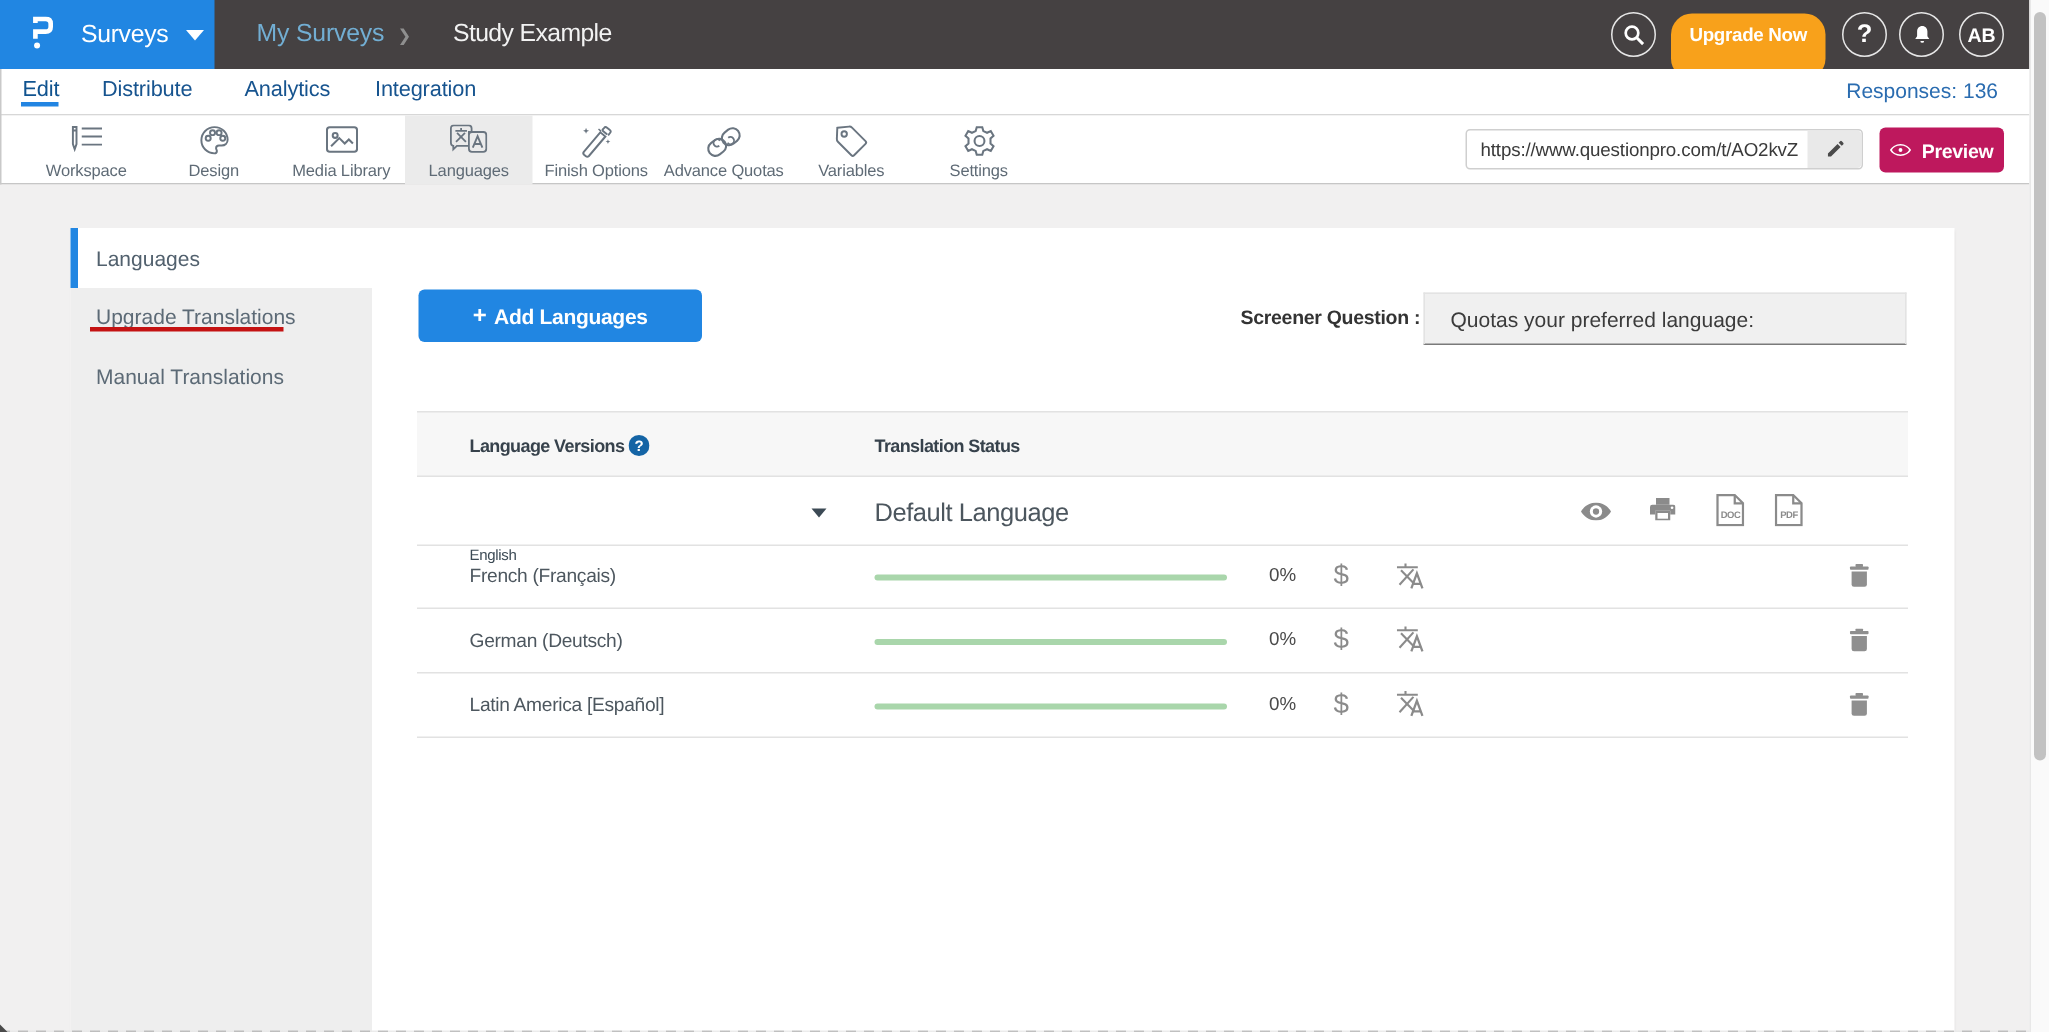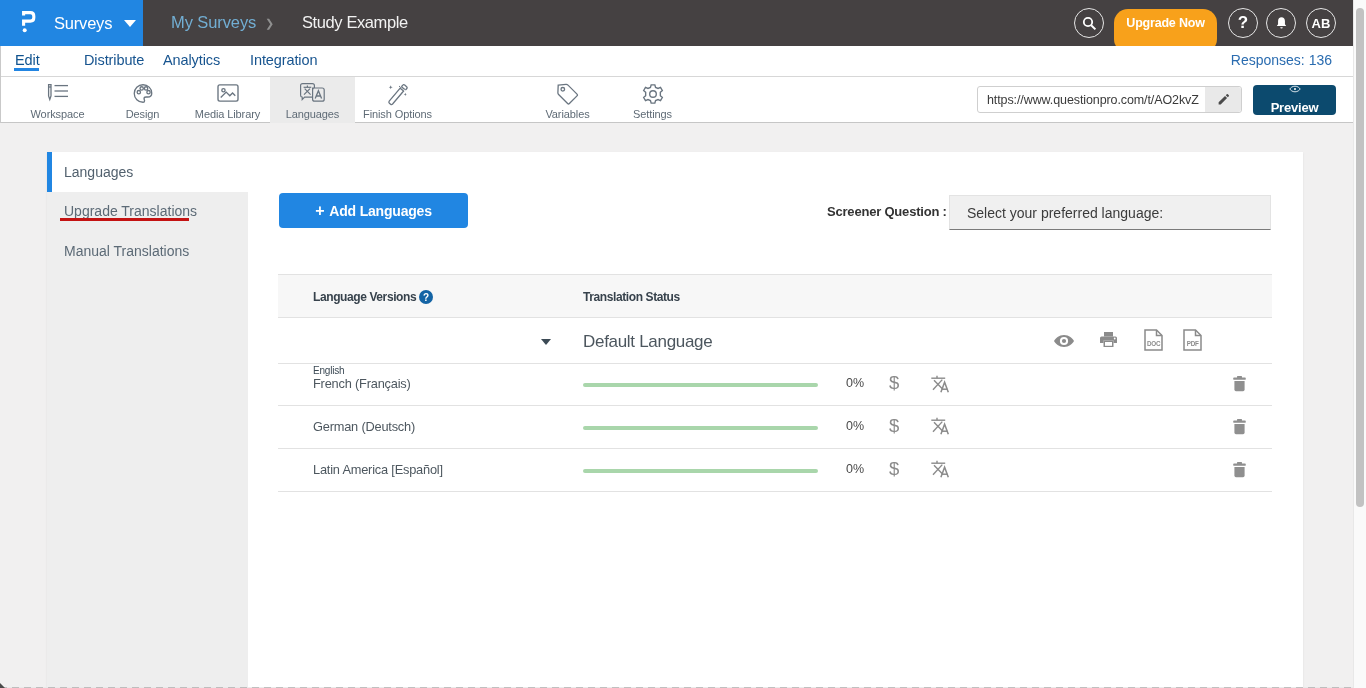--- a/index.html
+++ b/index.html
@@ -25,21 +25,21 @@
 
 
 #toolbar { position:absolute; left:0; top:77px; width:1353px; height:46px; background:#fff; border-bottom:1px solid #c6c6c6; box-shadow:0 3px 4px rgba(0,0,0,0.10); }
 .titem { position:absolute; top:0; width:85px; height:46px; text-align:center; }
 .titem svg { margin-top:6px; }
 .titem .lbl { position:absolute; left:50%; transform:translateX(-50%); top:31px; font-size:11px; color:#5f6b76; letter-spacing:-0.1px; white-space:nowrap; }
 #t-langs { background:#ebebeb; }
 #urlbox { position:absolute; left:977px; top:9px; width:265px; height:27px; border:1px solid #cfcfcf; border-radius:3px; background:#fff; }
 #urlbox .txt { position:absolute; left:9px; top:6px; font-size:12.5px; letter-spacing:-0.1px; color:#3a3a3a; white-space:nowrap; }
 #urlbox .pen { position:absolute; right:0; top:0; width:36px; height:25px; background:#e9e9e9; border-radius:0 3px 3px 0; text-align:center; }
-#prevbtn { position:absolute; left:1253px; top:8px; width:83px; height:30px; background:#0c4a6e; border-radius:4px; color:#fff; font-weight:bold; font-size:13px; letter-spacing:-0.2px; display:flex; align-items:center; justify-content:center; gap:7px;flex-direction:column; }
+#prevbtn { position:absolute; left:1253px; top:8px; width:83px; height:30px; background:#be185d; border-radius:4px; color:#fff; font-weight:bold; font-size:13px; letter-spacing:-0.2px; display:flex; align-items:center; justify-content:center; gap:7px; }
 
 
 #content { position:absolute; left:0; top:123px; width:1353px; height:565px; background:#f1f0f0; }
 #card { position:absolute; left:47px; top:29px; width:1256px; height:536px; background:#fff; box-shadow:0 1px 2px rgba(0,0,0,0.08); }
 #sidehead { position:absolute; left:0; top:0; width:201px; height:40px; background:#fff; border-left:5px solid #2186e2; }
 #sidehead span { position:absolute; left:12px; top:12px; font-size:14px; color:#52616e; }
 #sidebody { position:absolute; left:0; top:40px; width:201px; height:496px; background:#eeeeee; }
 .sitem { position:absolute; left:17px; font-size:14px; color:#5c6a76; }
 #redline { position:absolute; left:13px; top:26px; width:129px; height:3px; background:#c41212; }
 
@@ -87,21 +87,21 @@
   <div class="topcircle" style="left:1266px;">
     <svg width="15" height="15" viewBox="0 0 24 24">
         <path d="M12 2 C8.7 2 6.5 4.5 6.5 8 L6.5 13 L4.5 16 L19.5 16 L17.5 13 L17.5 8 C17.5 4.5 15.3 2 12 2 Z M10 18 a2 2 0 0 0 4 0 Z" fill="#fff"></path>
       </svg>
   </div>
   <div class="topcircle" style="left:1306px; font-weight:bold; font-size:13px;">AB</div>
 </div>
 
 <div id="navrow">
   <span class="tab" id="tedit">Edit</span>
-  <span class="tab" style="left:84px;">Distribute</span>
+  <span class="tab" style="left:68px;">Distribute</span>
   <span class="tab" style="left:163px;">Analytics</span>
   <span class="tab" style="left:250px;">Integration</span>
   <div id="editline"></div>
   <span id="resp">Responses: 136</span>
 </div>
 
 <div id="toolbar">
   <div class="titem" style="left:15px;" id="t-work">
     <svg width="22" height="20" viewBox="0 0 22 20" fill="none" stroke="#6a7580" stroke-width="1.3">
       <path d="M1.6 1.6 L4 1.6 L4 13 L2.8 16.5 L1.6 13 Z"></path>
@@ -146,20 +146,31 @@
     <svg width="23" height="23" viewBox="0 0 23 23" fill="none" stroke="#6a7580" stroke-width="1.3" style="margin-top:6px;">
       <path d="M3.2 18.2 L14.2 5.2 L17.6 8 L6.6 21 Q5.6 22 4.6 21.2 L3.4 20.2 Q2.4 19.2 3.2 18.2 Z"></path>
       <path d="M15.4 3.8 L16.8 2.2 Q17.6 1.2 18.7 2.1 L20.6 3.7 Q21.6 4.5 20.8 5.5 L19.4 7.2"></path>
       <line x1="15.4" y1="3.8" x2="18.8" y2="6.6"></line>
       <line x1="13" y1="3" x2="14.8" y2="4.6" stroke-width="1"></line>
       <path d="M4.7 2.2 l0.55 1.45 l1.45 0.55 l-1.45 0.55 l-0.55 1.45 l-0.55 -1.45 l-1.45 -0.55 l1.45 -0.55 Z" fill="#6a7580" stroke="none"></path>
       <path d="M19.3 9.8 l0.45 1.15 l1.15 0.45 l-1.15 0.45 l-0.45 1.15 l-0.45 -1.15 l-1.15 -0.45 l1.15 -0.45 Z" fill="#6a7580" stroke="none"></path>
     </svg>
     <span class="lbl">Finish Options</span>
   </div>
+  <div class="titem" style="left:440px;" id="t-quotas">
+    <svg width="25" height="23" viewBox="0 0 25 23" fill="none" stroke="#6a7580" stroke-width="1.4" style="margin-top:6px;">
+      <g transform="rotate(-38 12.5 11.5)">
+        <rect x="0.5" y="7" width="12.5" height="9.5" rx="4.7"></rect>
+        <rect x="12" y="7" width="12.5" height="9.5" rx="4.7"></rect>
+        <path d="M8.5 11.8 a2.4 2.4 0 1 1 2.4 -2.4" stroke-width="1.2"></path>
+        <path d="M16.5 11.2 a2.4 2.4 0 1 1 -2.4 2.4" stroke-width="1.2"></path>
+      </g>
+    </svg>
+    <span class="lbl">Advance Quotas</span>
+  </div>
   <div class="titem" style="left:525px;" id="t-vars">
     <svg width="23" height="22" viewBox="0 0 23 22" fill="none" stroke="#6a7580" stroke-width="1.3" style="margin-top:6px;">
       <path d="M2.2 2.2 L10 1.4 Q11.2 1.3 12 2.1 L21 11.1 Q21.9 12 21 12.9 L13.4 20.5 Q12.5 21.4 11.6 20.5 L2.6 11.5 Q1.8 10.7 1.9 9.5 Z"></path>
       <circle cx="6.8" cy="6.3" r="1.8"></circle>
     </svg>
     <span class="lbl">Variables</span>
   </div>
   <div class="titem" style="left:610px;" id="t-set">
     <svg width="22" height="22" viewBox="0 0 24 24" fill="none" stroke="#6a7580" stroke-width="1.5">
       <path d="M10 2 L14 2 L14.8 4.8 L17.5 6 L20.2 4.8 L22.2 8.2 L20 10.2 L20 13.8 L22.2 15.8 L20.2 19.2 L17.5 18 L14.8 19.2 L14 22 L10 22 L9.2 19.2 L6.5 18 L3.8 19.2 L1.8 15.8 L4 13.8 L4 10.2 L1.8 8.2 L3.8 4.8 L6.5 6 L9.2 4.8 Z"></path>
@@ -193,21 +204,21 @@
       <span class="sitem" style="top:11px;">Upgrade Translations</span>
       <div id="redline"></div>
       <span class="sitem" style="top:51px;">Manual Translations</span>
     </div>
     <div id="addbtn">
         <span style="font-size:16px;">+</span>
         <span>Add Languages</span>
       </div>
     <span id="screener">Screener Question :</span>
     <div id="selbox">
-        <span>Select your preferred language:</span>
+        <span>Quotas your preferred language:</span>
       </div>
 
     <div id="tbl">
       <div class="trow" id="thead">
         <span class="h1">Language Versions</span>
         <svg class="ricon" style="left:141px; top:15px;" width="14" height="14" viewBox="0 0 14 14">
             <circle cx="7" cy="7" r="7" fill="#1464a5"></circle>
             <text x="7" y="10.5" font-size="10" font-weight="bold" fill="#fff" text-anchor="middle">?</text>
           </svg>
         <span class="h2">Translation Status</span>

